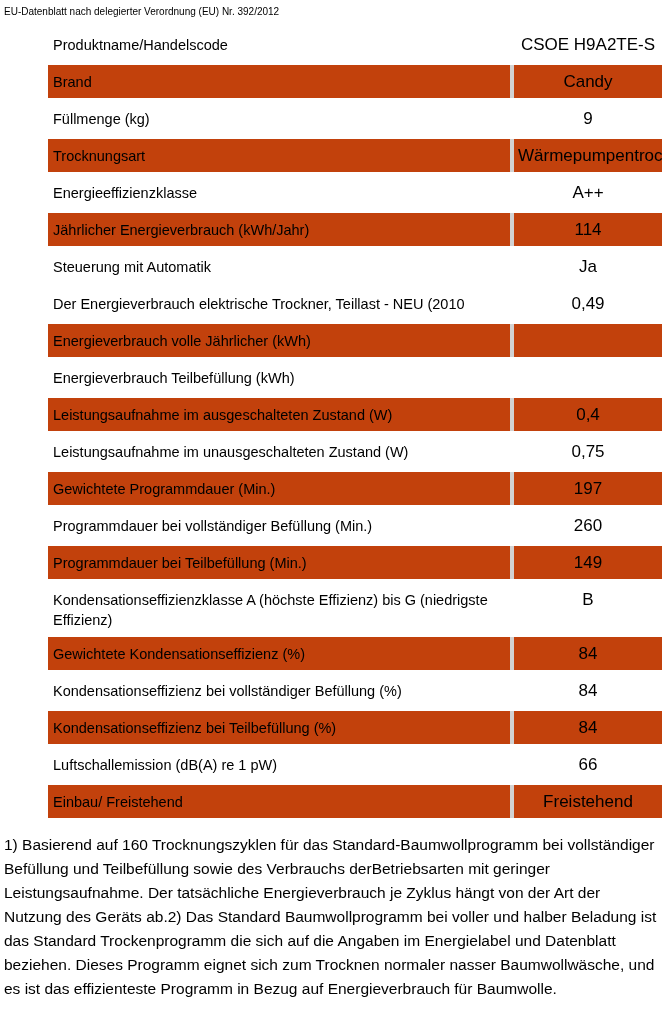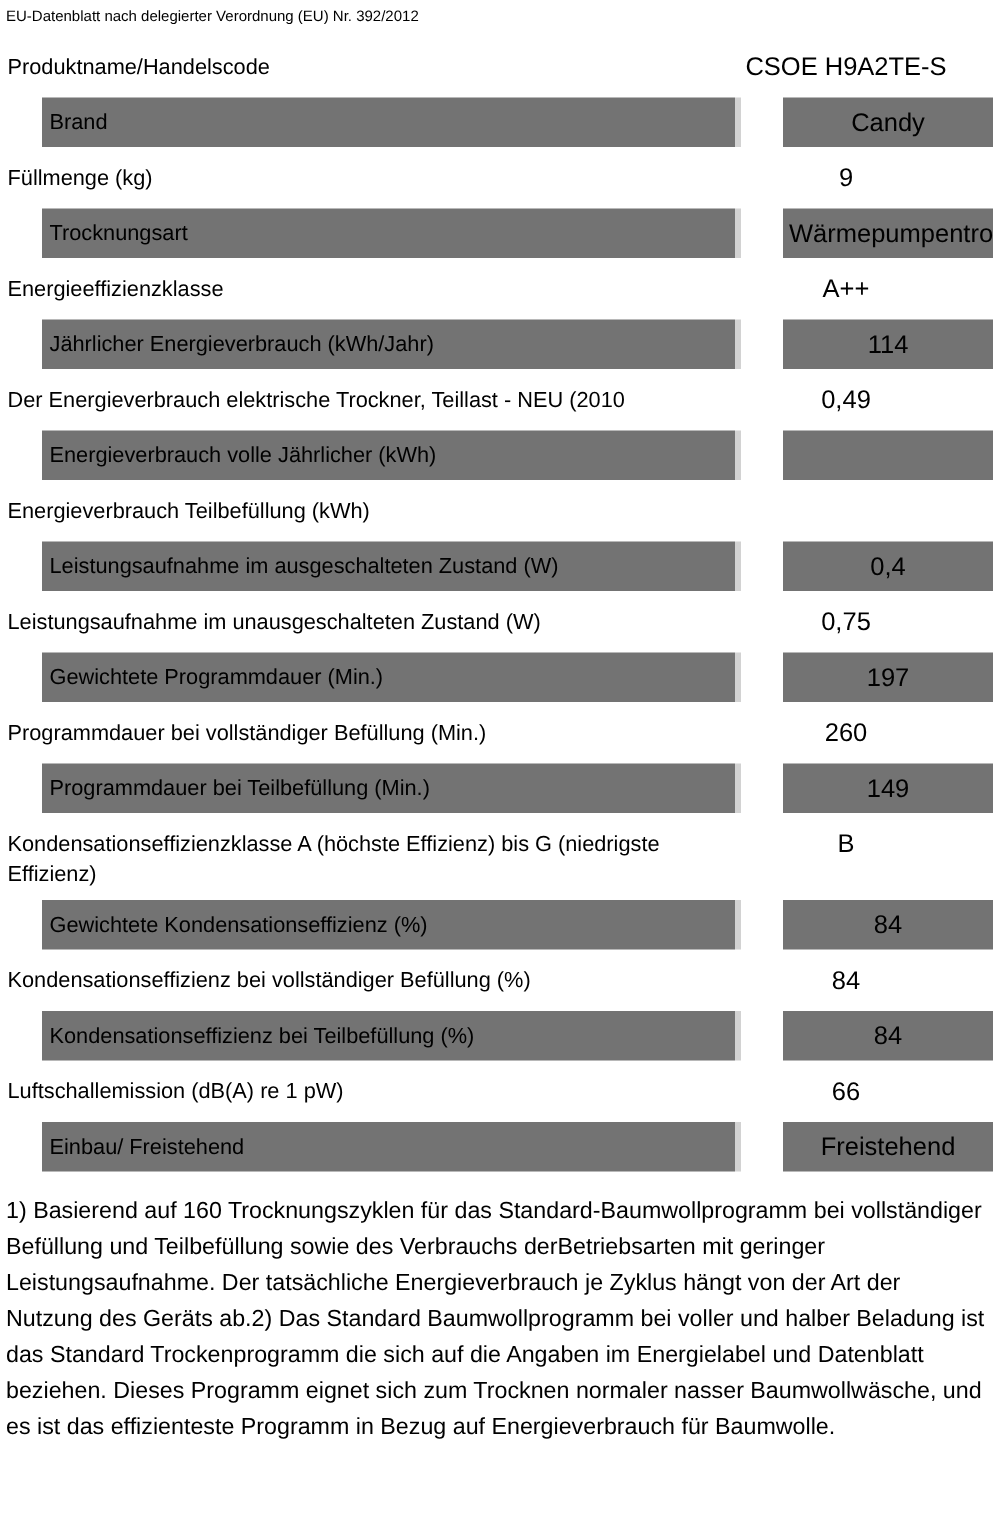--- a/index.html
+++ b/index.html
@@ -18,20 +18,21 @@
   }
   .doc-title {
     font-size: 10px;
     line-height: 18px;
     padding: 3px 4px 0 4px;
     height: 26px;
     white-space: nowrap;
   }
   .data-table {
     width: 100%;
+    padding-left: 48px;
   }
   .row {
     display: flex;
     align-items: stretch;
     min-height: 37px;
     border-top: 2px solid #ffffff;
     border-bottom: 2px solid #ffffff;
   }
   .cell-label {
     flex: 0 0 462px;
@@ -44,22 +45,21 @@
   }
   .cell-value {
     flex: 1 1 auto;
     font-size: 17px;
     line-height: 20px;
     padding: 7px 4px 3px 4px;
     text-align: center;
   }
   .row.shaded .cell-label,
   .row.shaded .cell-value {
-    background: #737373;
-    margin-left: 28px;
+    background: #c2410c;
   }
   .row.shaded .cell-gap {
     background: #d2d2d2;
   }
   .footnote {
     font-size: 15.5px;
     line-height: 24px;
     padding: 13px 2px 6px 4px;
     text-align: left;
   }
@@ -102,20 +102,25 @@
     <div class="cell-gap"></div>
     <div class="cell-value">A++</div>
   </div>
 
   <div class="row shaded">
     <div class="cell-label">Jährlicher Energieverbrauch (kWh/Jahr)</div>
     <div class="cell-gap"></div>
     <div class="cell-value">114</div>
   </div>
 
+  <div class="row">
+    <div class="cell-label">Steuerung mit Automatik</div>
+    <div class="cell-gap"></div>
+    <div class="cell-value">Ja</div>
+  </div>
 
 
   <div class="row">
     <div class="cell-label">Der Energieverbrauch elektrische Trockner, Teillast - NEU (2010</div>
     <div class="cell-gap"></div>
     <div class="cell-value">0,49</div>
   </div>
 
   <div class="row shaded">
     <div class="cell-label">Energieverbrauch volle Jährlicher (kWh)</div>

